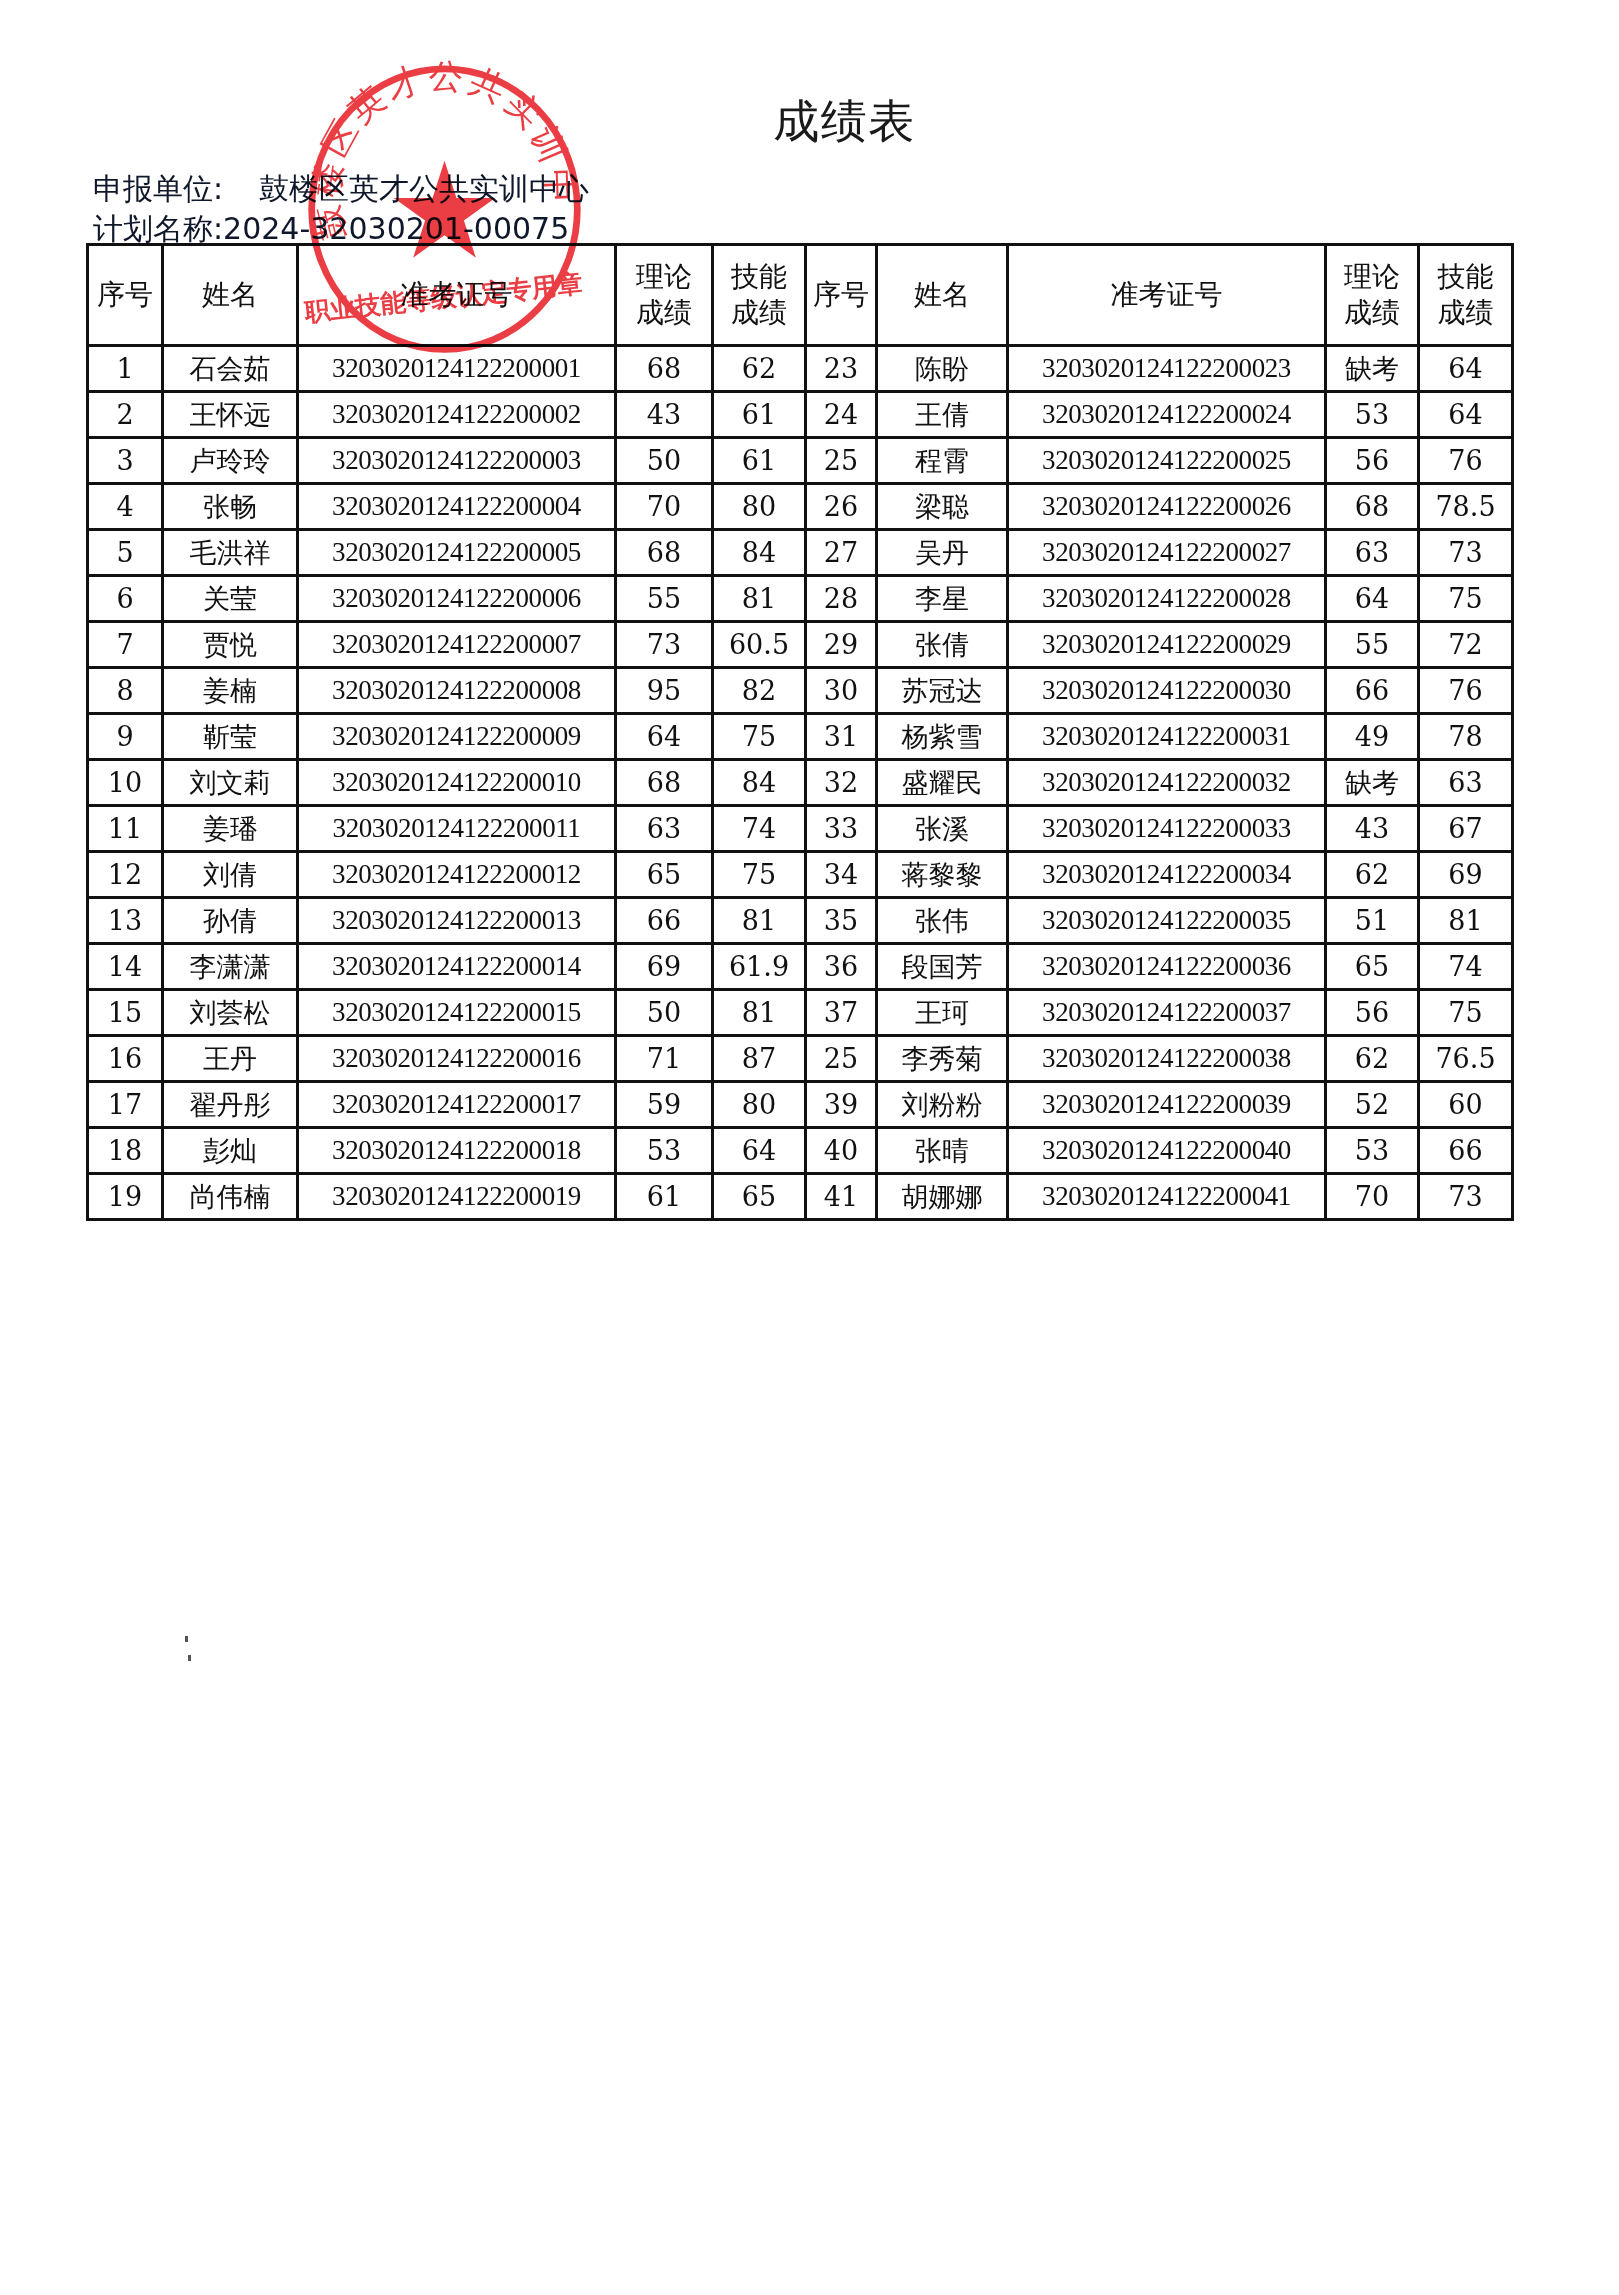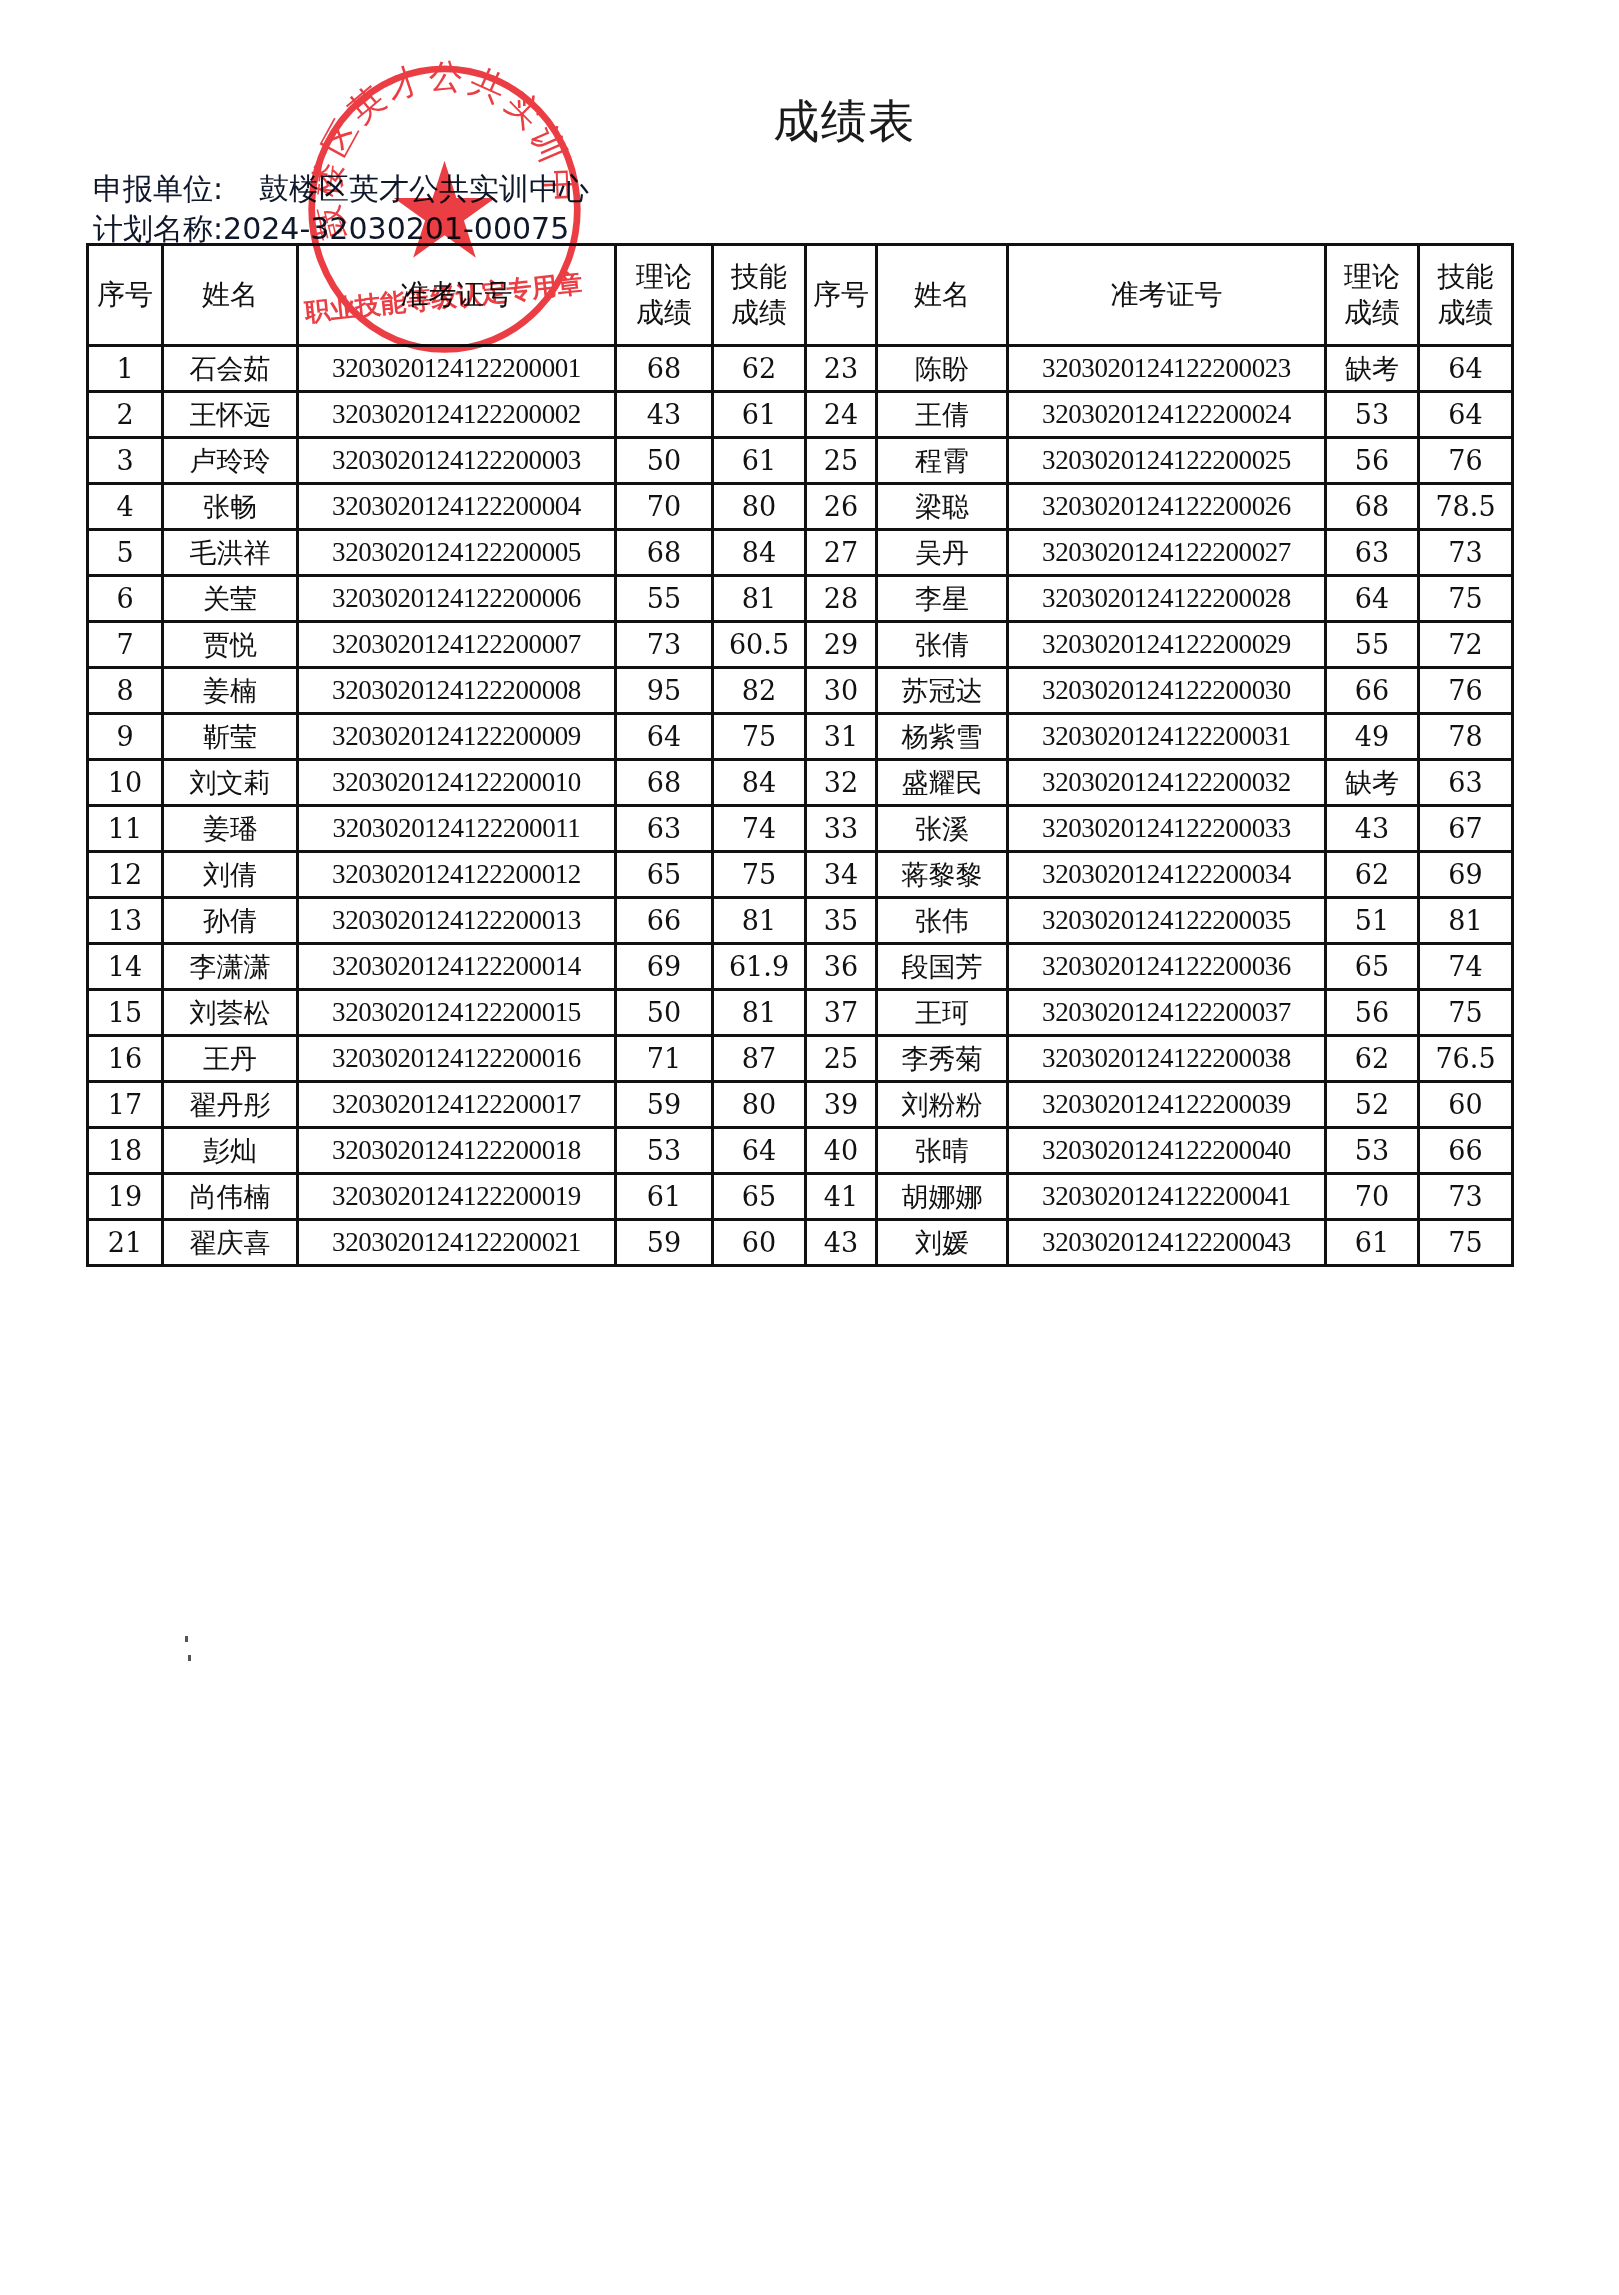--- a/index.html
+++ b/index.html
@@ -306,32 +306,20 @@
         <td class="name">尚伟楠</td>
         <td class="cid">3203020124122200019</td>
         <td class="score">61</td>
         <td class="score">65</td>
         <td class="seq">41</td>
         <td class="name">胡娜娜</td>
         <td class="cid">3203020124122200041</td>
         <td class="score">70</td>
         <td class="score">73</td>
       </tr>
-      <tr>
-        <td class="seq">21</td>
-        <td class="name">翟庆喜</td>
-        <td class="cid">3203020124122200021</td>
-        <td class="score">59</td>
-        <td class="score">60</td>
-        <td class="seq">43</td>
-        <td class="name">刘媛</td>
-        <td class="cid">3203020124122200043</td>
-        <td class="score">61</td>
-        <td class="score">75</td>
-      </tr>
     </tbody>
 </table>
 
 <svg class="stamp" viewBox="0 0 390 400">
   <defs>
     <path id="arcTop" d="M 70 250 A 140 140 0 1 1 330 210"></path>
   </defs>
   <ellipse cx="195" cy="205" rx="178" ry="188" fill="none" stroke="#e8232a" stroke-width="9"></ellipse>
   <text font-family="DejaVu Sans, sans-serif" font-size="46" fill="#e8232a" letter-spacing="6">
     <textPath href="#arcTop" startOffset="2%" id="sealOuter">鼓楼区英才公共实训中心</textPath>

